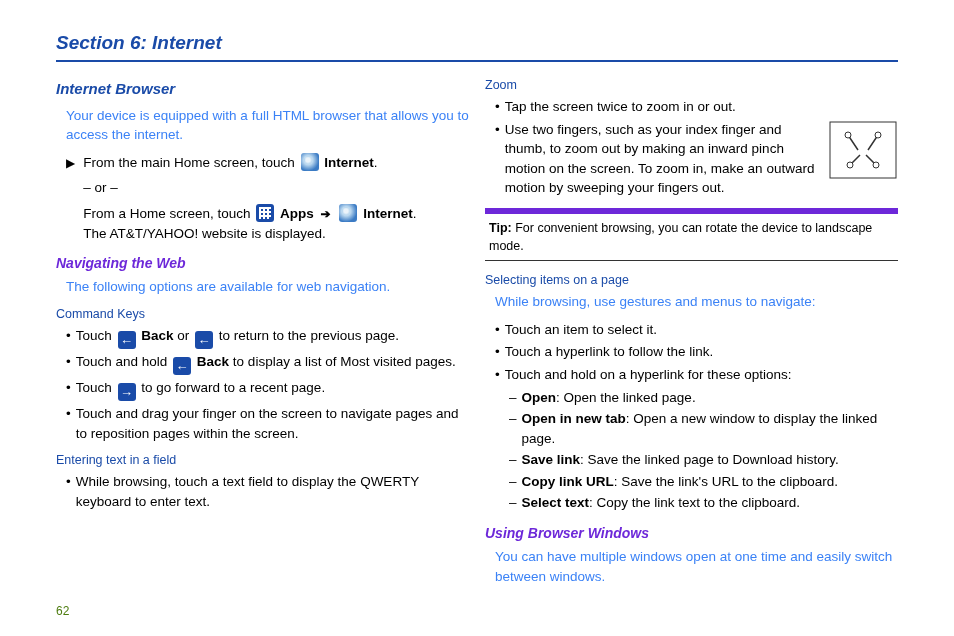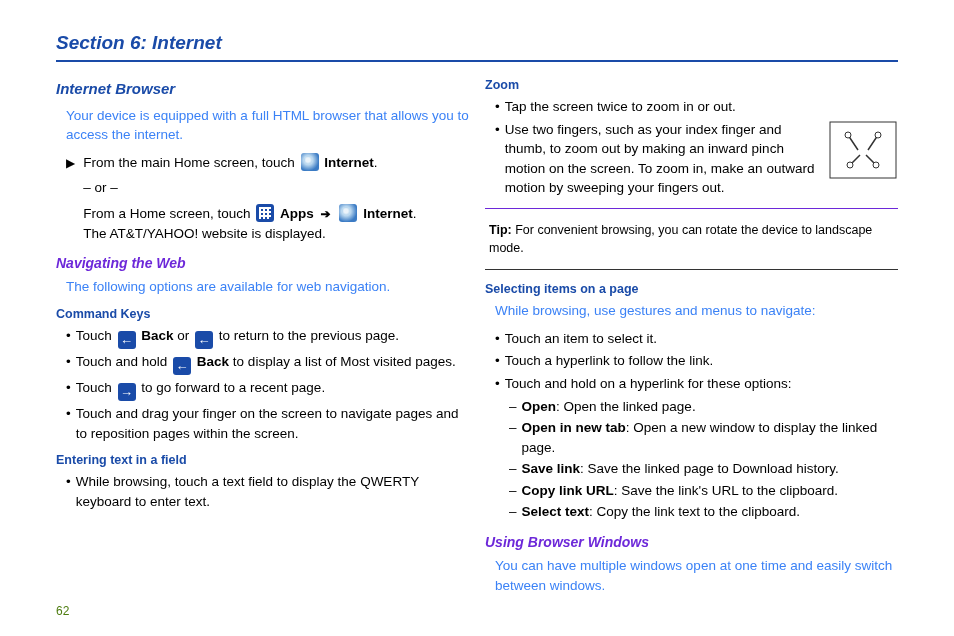--- a/index.html
+++ b/index.html
@@ -2,38 +2,38 @@
 <html><head>
 <meta charset="utf-8">
 <style>
 body{margin:0;padding:0;font-family:Arial,Helvetica,sans-serif;background:#fff;color:#000}
 .page{width:954px;height:636px;padding:32px 56px 20px 56px;box-sizing:border-box;position:relative}
 .section-title{color:#1a4ba8;font-weight:bold;font-size:19px;font-style:italic;padding-bottom:6px;border-bottom:2px solid #1a4ba8;margin-bottom:14px}
 .columns{display:flex;gap:16px}
 .col{flex:1;font-size:13.5px;line-height:1.45}
 .h2{color:#1a4ba8;font-weight:bold;font-size:15px;font-style:italic;margin:2px 0 6px 0}
 .h3{color:#6d28d9;font-weight:bold;font-size:14px;font-style:italic;margin:10px 0 4px 0}
-.h4{color:#1a4ba8;font-weight:bold;font-size:12.5px;margin:8px 0 3px 0}
+.h4{color:#1a4ba8;font-weight:normal;font-size:12.5px;margin:8px 0 3px 0}
 .para{margin:2px 0 8px 10px;color:#3b82f6}
 .step-row{display:flex;align-items:flex-start;margin:6px 0 2px 0}
 .step-arrow{margin:2px 8px 0 10px;font-size:12px}
 .step-body{flex:1}
 .bullet{display:flex;align-items:flex-start;margin:3px 0 3px 10px}
 .bullet .dot{margin-right:5px}
 .bullet .txt{flex:1}
 .sub{margin:2px 0 2px 24px;display:flex}
 .sub .dash{margin-right:5px}
 .icon{display:inline-block;width:18px;height:18px;vertical-align:-4px;border-radius:3px;margin:0 2px}
 .icon-globe{background:radial-gradient(circle at 40% 40%,#bcd9f0 30%,#3b7bc4 70%);position:relative}
 .icon-globe::after{content:"";position:absolute;inset:4px;background:radial-gradient(circle at 30% 30%,rgba(255,255,255,.7) 20%,transparent 40%)}
 .icon-apps{background:#1a4ba8;position:relative}
 .icon-apps::before{content:"";position:absolute;inset:3px;background:repeating-linear-gradient(#fff 0 2px,transparent 2px 4px),repeating-linear-gradient(90deg,#fff 0 2px,transparent 2px 4px);background-blend-mode:multiply}
 .icon-arrow-l,.icon-arrow-r{background:#1a4ba8;color:#fff;text-align:center;line-height:18px;font-size:13px;font-weight:bold}
 .bold{font-weight:bold}
-.tip{border-top:1px solid #6d28d9;border-bottom:1px solid #333;padding:12px 4px;margin:10px 0;font-size:12.5px}
+.tip{border-top:6px solid #6d28d9;border-bottom:1px solid #333;padding:5px 4px;margin:10px 0;font-size:12.5px}
 .pinch-icon{float:right;width:70px;height:60px;margin:0 0 4px 8px}
 .pagenum{position:absolute;left:56px;bottom:18px;font-size:12px;color:#4d7c0f}
 .arrow-chain{font-size:12px;margin:0 3px;font-weight:bold}
 </style>
 </head>
 <body>
 
 <div class="page">
 <div class="section-title">Section 6: Internet</div>
 

